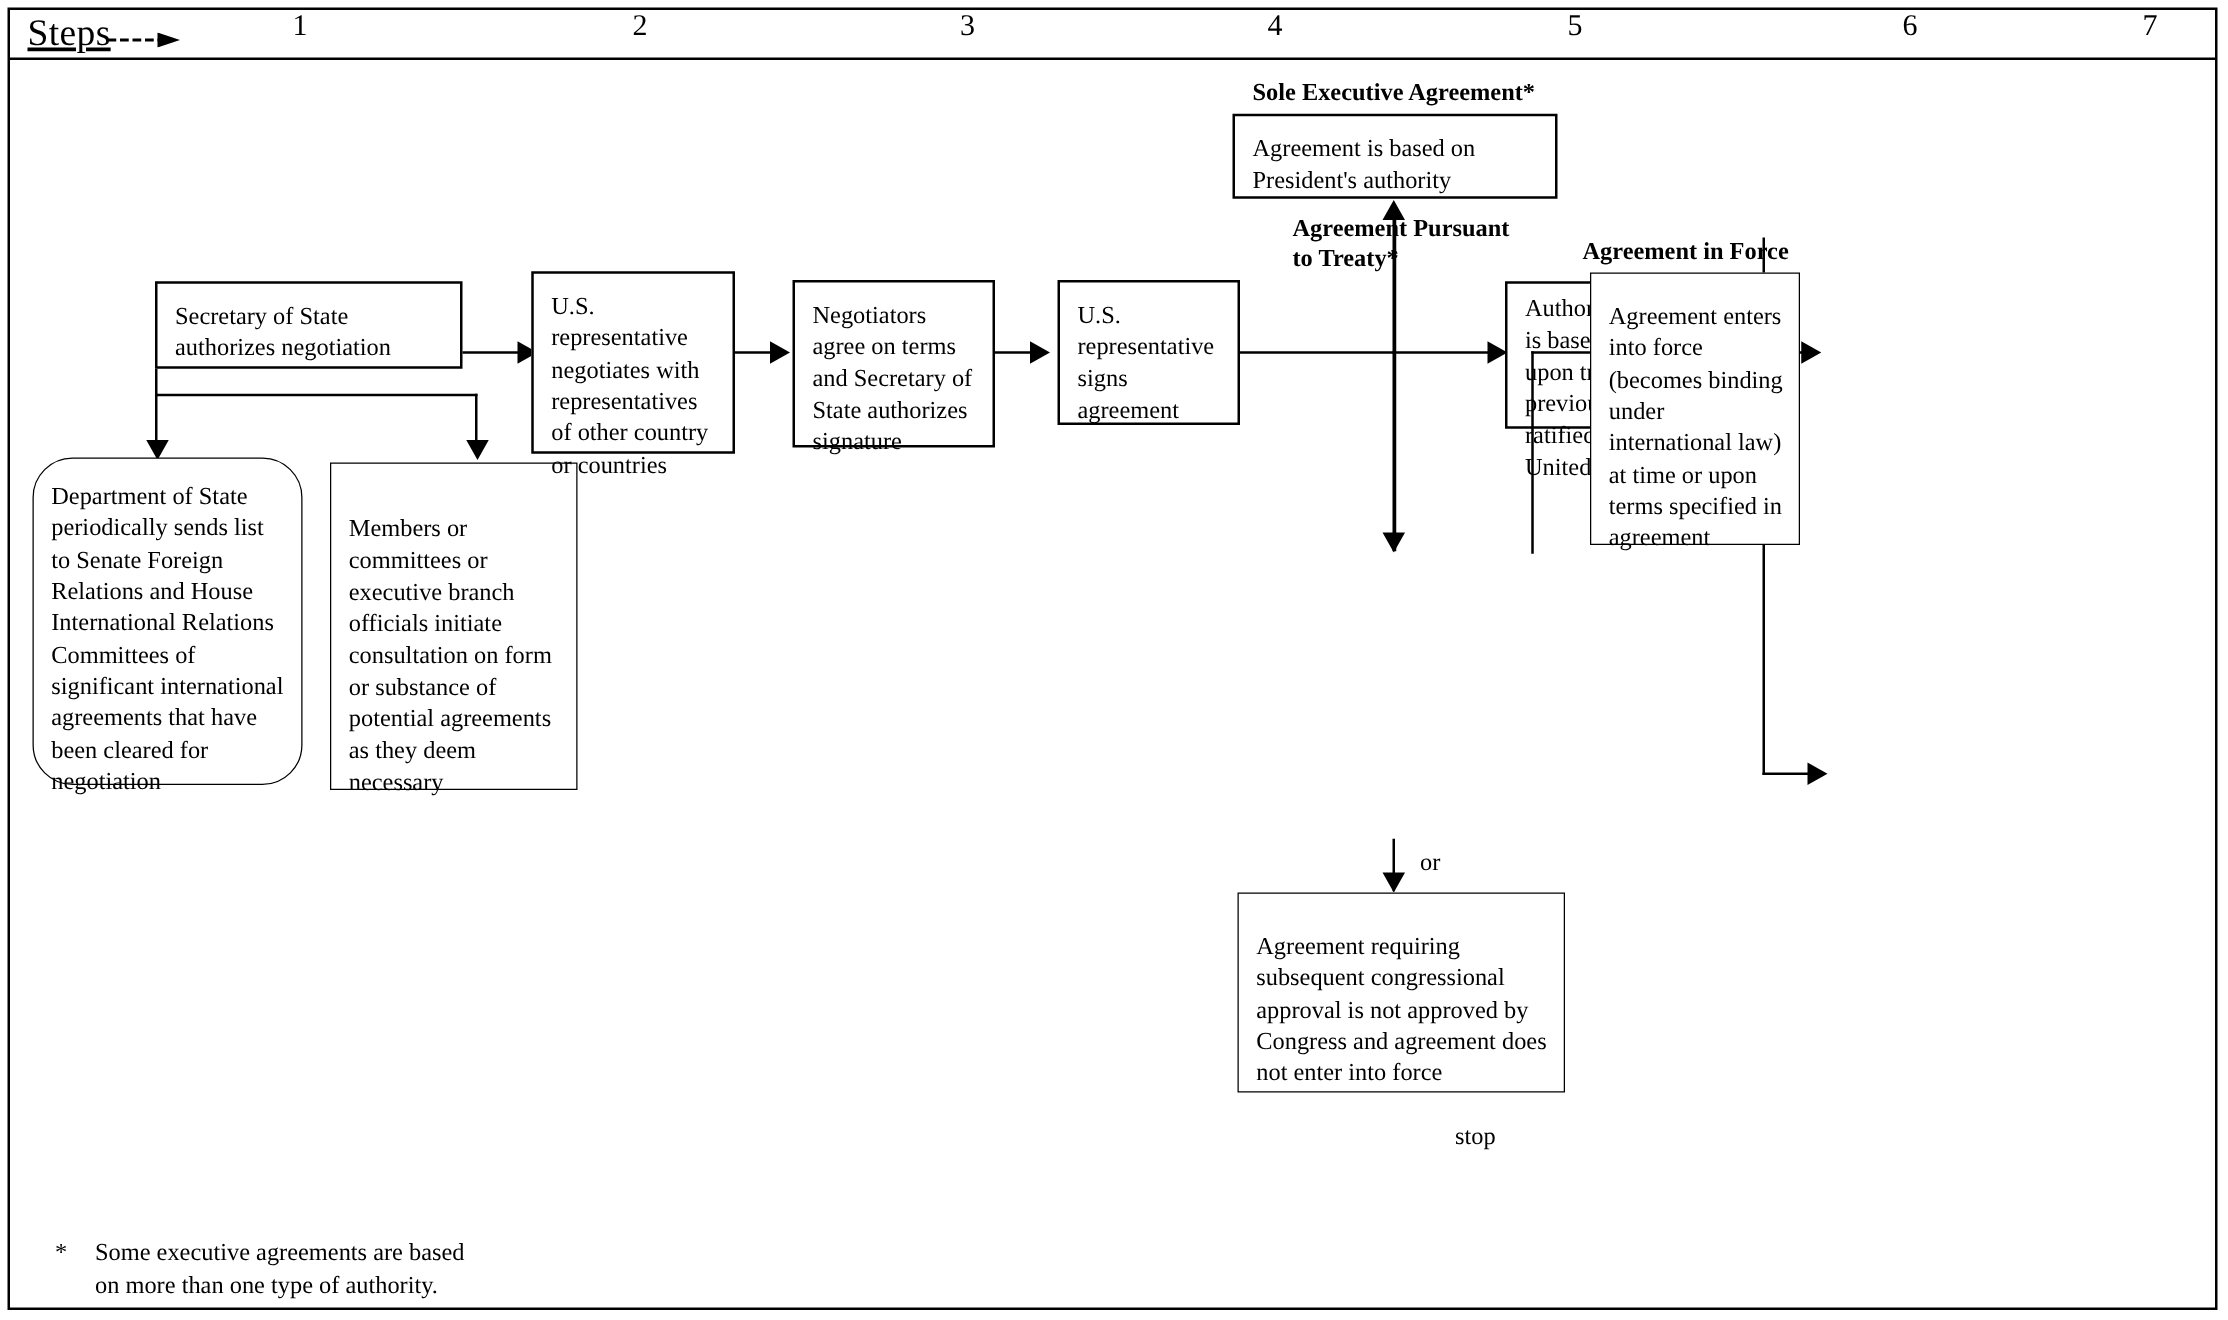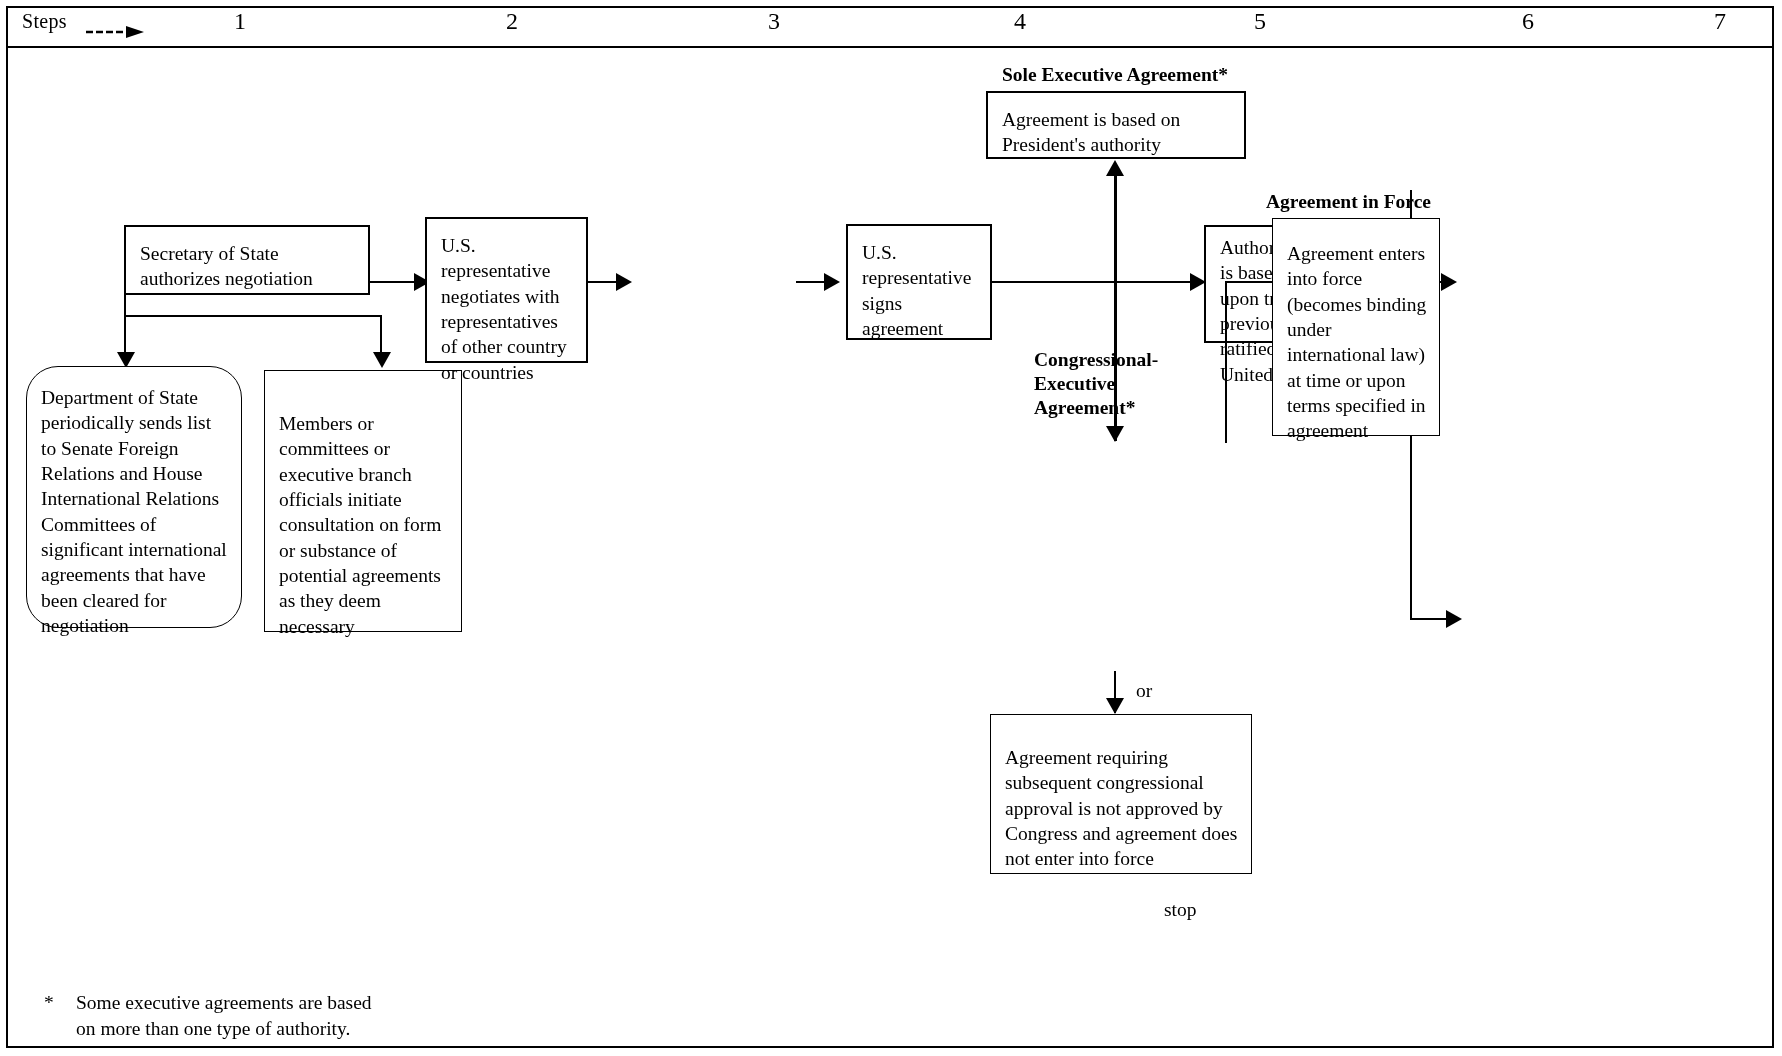--- a/index.html
+++ b/index.html
@@ -31,23 +31,24 @@
     position: absolute;
     left: 8px;
     top: 46px;
     width: 1764px;
     height: 2px;
     background: #000;
   }
 
   .steps-label {
     position: absolute;
-    font-size: 20px;
+    font-size: 30px;
     letter-spacing: .3px;
     white-space: nowrap;
+    text-decoration: underline;
   }
   .steps-arrow {
     position: absolute;
     left: 86px;
     top: 26px;
     width: 58px;
     height: 12px;
   }
   .step-num {
     position: absolute;
@@ -155,44 +156,44 @@
 
   <div class="box thin" style="left:26px; top:366px; width:216px; height:262px; padding-top:18px;border-radius:32px;">Department of State periodically sends list to Senate Foreign Relations and House International Relations Committees of significant international agreements that have been cleared for negotiation</div>
 
   <div class="box thin" style="left:264px; top:370px; width:198px; height:262px; padding-top:40px;">Members or committees or executive branch officials initiate consultation on form or substance of potential agreements as they deem necessary</div>
 
   <div class="box" style="left:425px; top:217px; width:163px; height:146px; padding-top:14px;">U.S. representative negotiates with representatives of other country or countries</div>
 
   <div class="ln-h" style="left:588px; top:281px; width:32px;"></div>
   <div class="arrow-r" style="left:616px; top:273px;"></div>
 
+  <div class="box" style="left:634px; top:224px; width:162px; height:134px; padding-top:14px;">Negotiators agree on terms and Secretary of State authorizes signature</div>
 
   <div class="ln-h" style="left:796px; top:281px; width:32px;"></div>
   <div class="arrow-r" style="left:824px; top:273px;"></div>
 
   <div class="box" style="left:846px; top:224px; width:146px; height:116px; padding-top:14px;">U.S. representative signs agreement</div>
 
   <div class="ln-h" style="left:992px; top:281px; width:123px;"></div>
   <div class="ln-v thick" style="left:1114px; top:175px; height:266px;"></div>
   <div class="arrow-u" style="left:1106px; top:160px;"></div>
   <div class="arrow-d" style="left:1106px; top:426px;"></div>
 
   <div class="ln-h" style="left:1114px; top:281px; width:86px;"></div>
   <div class="arrow-r" style="left:1190px; top:273px;"></div>
 
   <div class="cap" style="left:1002px; top:63px;">Sole Executive Agreement*</div>
   <div class="box" style="left:986px; top:91px; width:260px; height:68px; padding-top:14px;">Agreement is based on President's authority</div>
 
+  <div class="cap" style="left:1034px; top:172px;">Agreement Pursuant
+to Treaty*</div>
   <div class="box" style="left:1204px; top:225px; width:135px; height:118px; padding-top:8px;">Authorization is based upon treaty previously ratified by United States</div>
 
   <div class="ln-h" style="left:1339px; top:281px; width:69px;"></div>
 
-  <div class="cap" style="left:1034px; top:348px;">Congressional-
-Executive
-Agreement*</div>
 
   <div class="ln-v" style="left:1225px; top:281px; height:162px;"></div>
   <div class="ln-h" style="left:1225px; top:281px; width:183px;"></div>
 
   <svg style="position:absolute; left:1395px; top:263px; width:34px; height:36px;" viewBox="0 0 34 36">
     <polygon points="3,1 17,18 3,35" fill="#000"></polygon>
     <polygon points="31,1 17,18 31,35" fill="#000"></polygon>
   </svg>
   <div class="ln-v" style="left:1410px; top:190px; height:430px;"></div>
   <div class="ln-h" style="left:1424px; top:281px; width:22px;"></div>

